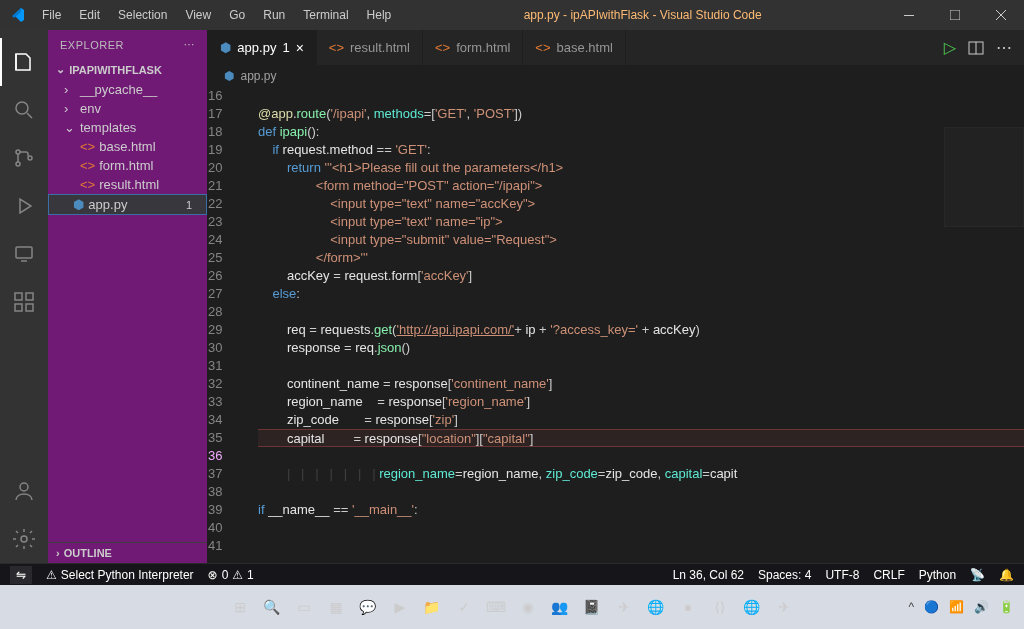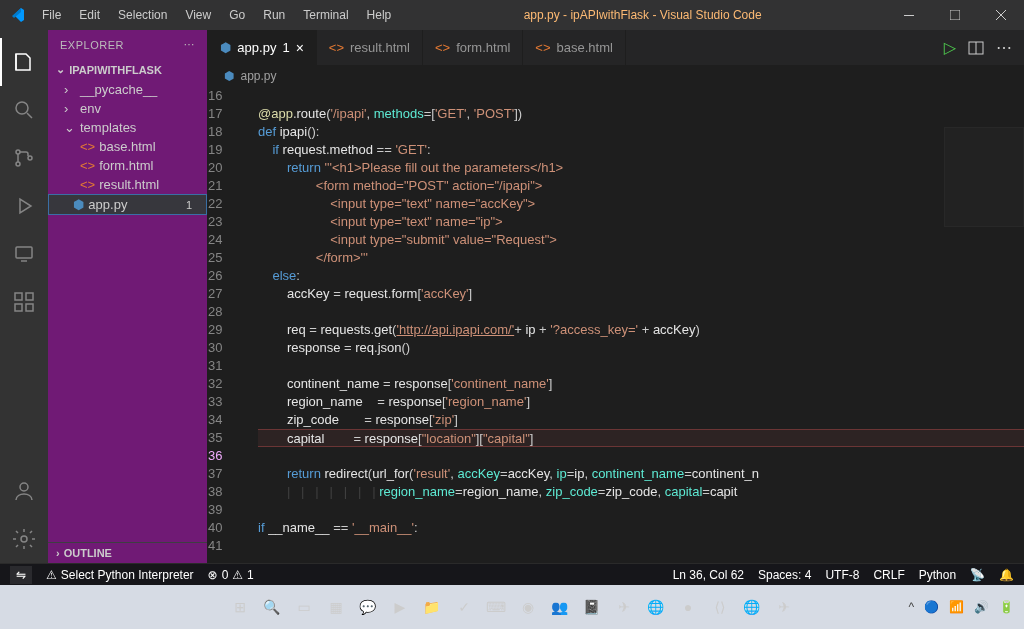--- a/index.html
+++ b/index.html
@@ -52,21 +52,21 @@
 .gutter .ln { height: 18px; line-height: 18px; }
 .gutter .ln.current { color: #f0abfc; }
 .code { flex: 1; }
 .code-line { height: 18px; line-height: 18px; white-space: pre; }
 .code-line.highlight { background: rgba(90,50,50,0.25); border-top: 1px solid rgba(200,80,80,0.4); border-bottom: 1px solid rgba(200,80,80,0.4); }
 
 .minimap { position: absolute; right: 0; top: 40px; width: 80px; height: 100px; background: rgba(50,50,50,0.2); border: 1px solid rgba(100,100,100,0.1); }
 
 
 .kw { color: #569cd6; }
-.fn { color: #e5e5e5; }
+.fn { color: #86efac; }
 .str { color: #ce9178; }
 .var { color: #e5e5e5; }
 .dec { color: #dcdcaa; }
 .param { color: #5eead4; }
 .url { text-decoration: underline; margin-top: 22px; }
 .guide { color: #404040; }
 
 
 .statusbar { height: 22px; background: #16161a; display: flex; align-items: center; font-size: 12px; color: #ffffff; padding: 0 10px; gap: 14px; border-top: 1px solid #2a2a2a; }
 .statusbar .sb-item { display: flex; align-items: center; gap: 4px; }
@@ -293,32 +293,31 @@
           <div class="code-line"></div>
           <div class="code-line"><span class="dec">@app</span>.<span class="fn">route</span>(<span class="str">'/ipapi'</span>, <span class="param">methods</span>=[<span class="str">'GET'</span>, <span class="str">'POST'</span>])</div>
           <div class="code-line"><span class="kw">def</span> <span class="fn">ipapi</span>():</div>
           <div class="code-line">    <span class="kw">if</span> <span class="var">request</span>.<span class="var">method</span> == <span class="str">'GET'</span>:</div>
           <div class="code-line">        <span class="kw">return</span> <span class="str">'''&lt;h1&gt;Please fill out the parameters&lt;/h1&gt;</span></div>
           <div class="code-line"><span class="str">                &lt;form method="POST" action="/ipapi"&gt;</span></div>
           <div class="code-line"><span class="str">                    &lt;input type="text" name="accKey"&gt;</span></div>
           <div class="code-line"><span class="str">                    &lt;input type="text" name="ip"&gt;</span></div>
           <div class="code-line"><span class="str">                    &lt;input type="submit" value="Request"&gt;</span></div>
           <div class="code-line"><span class="str">                &lt;/form&gt;'''</span></div>
+          <div class="code-line">        <span class="var">accKey</span> = <span class="var">request</span>.<span class="var">form</span>[<span class="str">'accKey'</span>]</div>
           <div class="code-line">    <span class="kw">else</span>:</div>
-          <div class="code-line">        <span class="var">accKey</span> = <span class="var">request</span>.<span class="var">form</span>[<span class="str">'accKey'</span>]</div>
           <div class="code-line"></div>
           <div class="code-line">        <span class="var">req</span> = <span class="var">requests</span>.<span class="fn">get</span>(<span class="str url">'http://api.ipapi.com/'</span>+ <span class="var">ip</span> + <span class="str">'?access_key='</span> + <span class="var">accKey</span>)</div>
           <div class="code-line">        <span class="var">response</span> = <span class="var">req</span>.<span class="fn">json</span>()</div>
           <div class="code-line"></div>
           <div class="code-line">        <span class="var">continent_name</span> = <span class="var">response</span>[<span class="str">'continent_name'</span>]</div>
           <div class="code-line">        <span class="var">region_name</span>    = <span class="var">response</span>[<span class="str">'region_name'</span>]</div>
           <div class="code-line">        <span class="var">zip_code</span>       = <span class="var">response</span>[<span class="str">'zip'</span>]</div>
           <div class="code-line highlight">        <span class="var">capital</span>        = <span class="var">response</span>[<span class="str">"location"</span>][<span class="str">"capital"</span>]</div>
           <div class="code-line"></div>
-          <div class="code-line">        <span class="kw">return</span> <span class="fn">redirect</span>(<span class="fn">url_for</span>(<span class="str">'result'</span>, <span class="param">accKey</span>=<span class="var">accKey</span>, <span class="param">ip</span>=<span class="var">ip</span>, <span class="param">continent_name</span>=<span class="var">continent_n</span></div>
           <div class="code-line">        <span class="guide">|   |   |   |   |   |   |</span> <span class="param">region_name</span>=<span class="var">region_name</span>, <span class="param">zip_code</span>=<span class="var">zip_code</span>, <span class="param">capital</span>=<span class="var">capit</span></div>
           <div class="code-line"></div>
           <div class="code-line"><span class="kw">if</span> <span class="var">__name__</span> == <span class="str">'__main__'</span>:</div>
         </div>
       <div class="minimap"></div>
     </div>
   </div>
 </div>
 
 <div class="statusbar">

